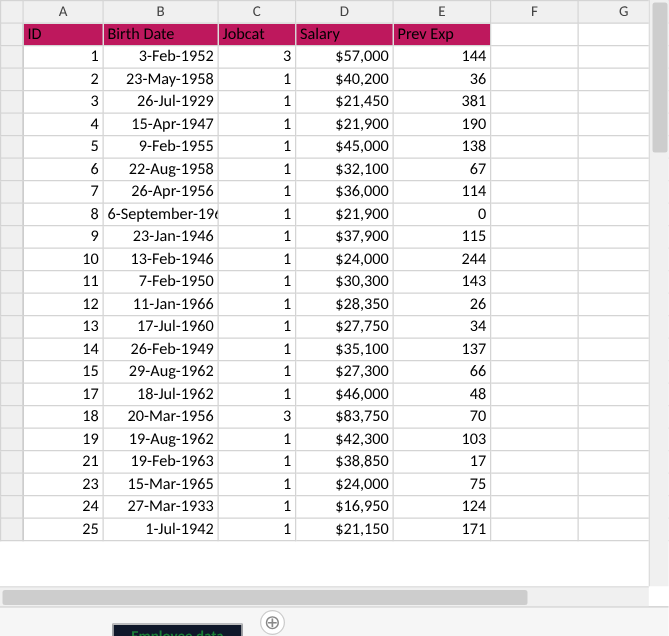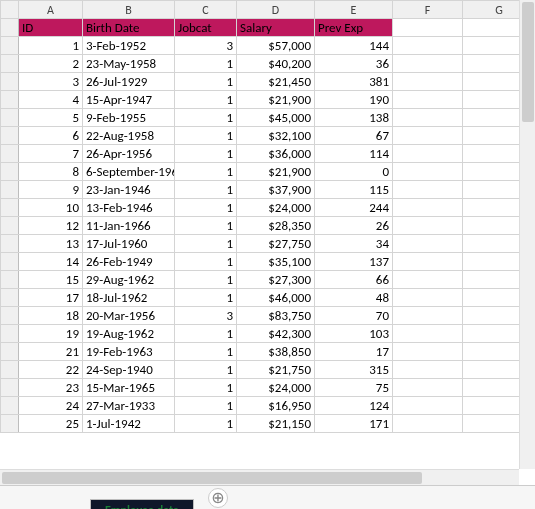--- a/index.html
+++ b/index.html
@@ -51,21 +51,21 @@
     color: #444;
     font-size: 12px;
     border-right: 1px solid #bdbdbd;
   }
   .hdr {
     background: #be185d;
     text-align: left;
     font-weight: normal;
   }
   .num { text-align: right; }
-  .txt { }
+  .txt { text-align: right; }
   col.cRow { width: 18px; }
   col.cA { width: 64px; }
   col.cB { width: 92px; }
   col.cC { width: 62px; }
   col.cD { width: 78px; }
   col.cE { width: 78px; }
   col.cF { width: 70px; }
   col.cG { width: 73px; }
 
   
@@ -284,20 +284,30 @@
             <td class="num">10</td>
             <td class="txt">13-Feb-1946</td>
             <td class="num">1</td>
             <td class="num">$24,000</td>
             <td class="num">244</td>
             <td></td>
             <td></td>
           </tr>
           <tr>
             <td class="rowhead"></td>
+            <td class="num">11</td>
+            <td class="txt">7-Feb-1950</td>
+            <td class="num">1</td>
+            <td class="num">$30,300</td>
+            <td class="num">143</td>
+            <td></td>
+            <td></td>
+          </tr>
+          <tr>
+            <td class="rowhead"></td>
             <td class="num">12</td>
             <td class="txt">11-Jan-1966</td>
             <td class="num">1</td>
             <td class="num">$28,350</td>
             <td class="num">26</td>
             <td></td>
             <td></td>
           </tr>
           <tr>
             <td class="rowhead"></td>
@@ -359,30 +369,20 @@
             <td></td>
             <td></td>
           </tr>
           <tr>
             <td class="rowhead"></td>
             <td class="num">21</td>
             <td class="txt">19-Feb-1963</td>
             <td class="num">1</td>
             <td class="num">$38,850</td>
             <td class="num">17</td>
-            <td></td>
-            <td></td>
-          </tr>
-          <tr>
-            <td class="rowhead"></td>
-            <td class="num">22</td>
-            <td class="txt">24-Sep-1940</td>
-            <td class="num">1</td>
-            <td class="num">$21,750</td>
-            <td class="num">315</td>
             <td></td>
             <td></td>
           </tr>
           <tr>
             <td class="rowhead"></td>
             <td class="num">23</td>
             <td class="txt">15-Mar-1965</td>
             <td class="num">1</td>
             <td class="num">$24,000</td>
             <td class="num">75</td>

